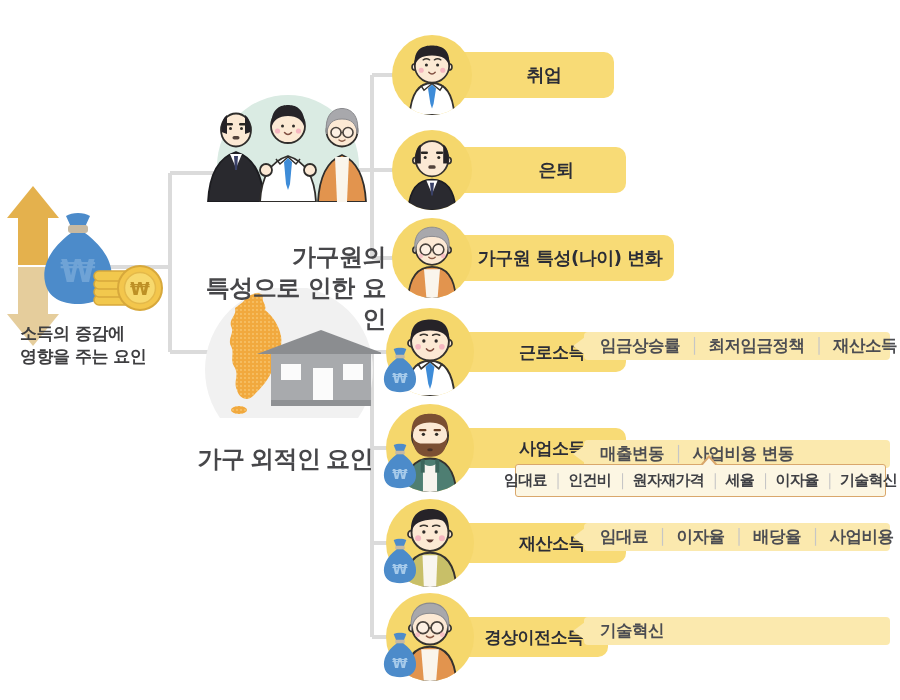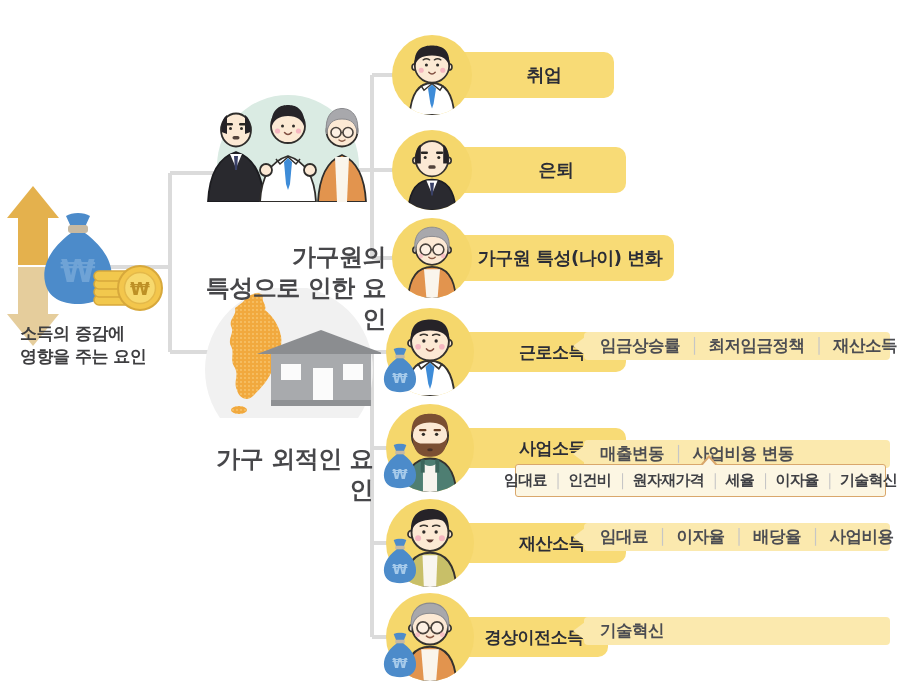--- a/index.html
+++ b/index.html
@@ -17,21 +17,21 @@
     font-size:17px;font-weight:bold;color:#3e3e40;line-height:1.35;letter-spacing:-0.5px;
   }
   
   .people-illu{position:absolute;left:196px;top:94px;width:185px;height:108px;z-index:3;}
   .maphouse-illu{position:absolute;left:203px;top:288px;width:178px;height:130px;z-index:3;}
   .branch-label{
     position:absolute;z-index:4;text-align:right;font-size:24px;font-weight:bold;
     color:#47474a;line-height:1.3;letter-spacing:-0.5px;margin-top:40px;
   }
   #label-household{left:190px;top:202px;width:196px;}
-  #label-external{left:193px;top:404px;width:180px;}
+  #label-external{left:193px;top:404px;width:180px;font-family:Liberation Serif, serif;}
   
   .tag{
     position:absolute;z-index:2;background:#F8DB76;border-radius:10px;
     display:flex;align-items:center;justify-content:center;
     font-weight:bold;color:#2b2d36;letter-spacing:-0.5px;
   }
   .tag-top{height:46px;font-size:18px;}
   .tag-bottom{height:40px;font-size:17px;}
   .factor-box{
     position:absolute;left:584px;width:306px;height:28px;z-index:2;background:#FBE9AE;

